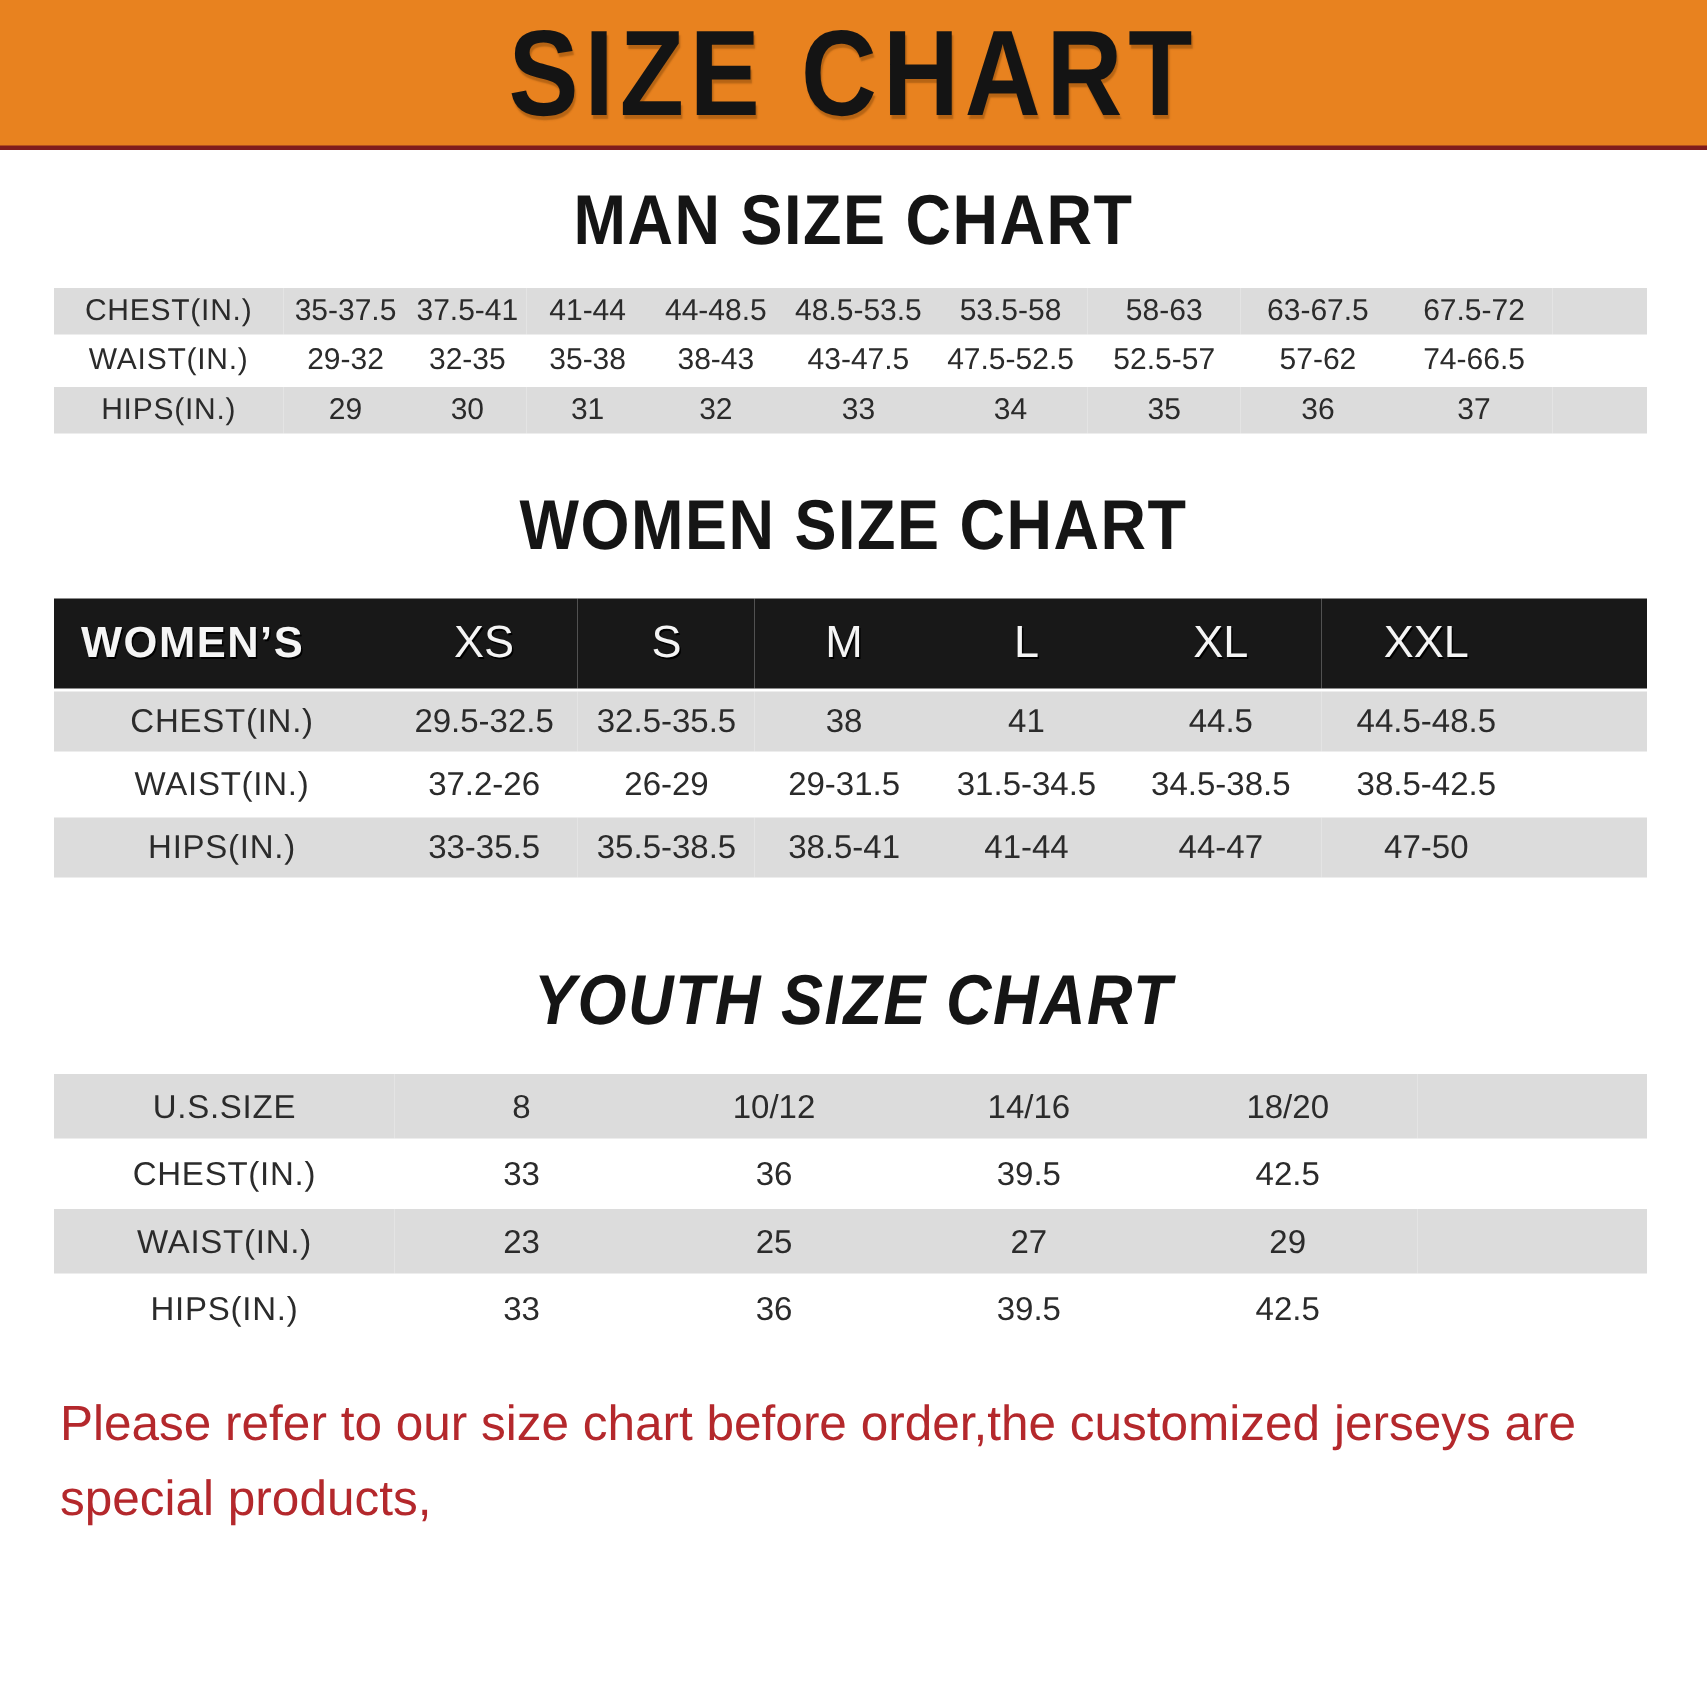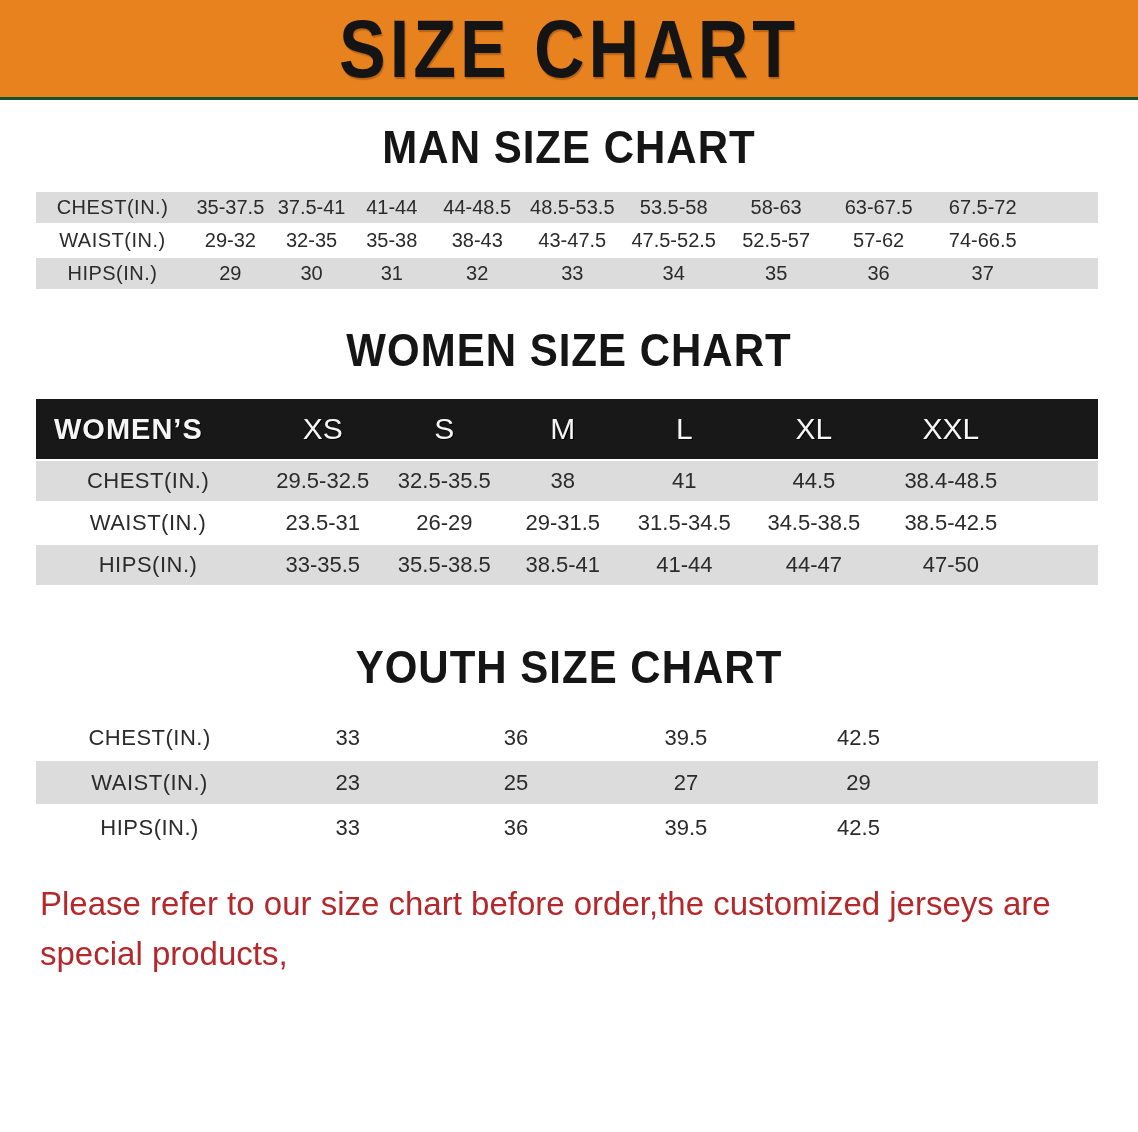--- a/index.html
+++ b/index.html
@@ -2,33 +2,33 @@
 <html style="--banner-orange: #E8821F; --header-black: #181818; --row-gray: #DCDCDC; --footer-red: #B4282C;"><head>
 <meta charset="utf-8">
 <style>
   * { margin:0; padding:0; box-sizing:border-box; }
   html,body { width:1138px; height:1132px; background:#ffffff; overflow:hidden;
               font-family:"Liberation Sans", sans-serif; }
 
   
   .banner { width:1138px; height:100px;
             background:var(--banner-orange, #E8821F);
-            border-bottom:3px solid #14532d;
+            border-bottom:3px solid #7f1d1d;
             display:flex; align-items:center; justify-content:center; }
   .banner-title { font-size:70px; font-weight:800; letter-spacing:4px; color:#141414;
                   display:inline-block; transform:scaleY(1.16);
                   text-shadow:1px 2px 1px rgba(90,45,0,0.35); }
 
   
   .section-title { text-align:center; color:#151515; }
   .section-title > span { display:inline-block; font-size:42px; font-weight:800;
                           letter-spacing:1px; line-height:46px; transform:scaleY(1.12); }
   .title-man   { margin-top:24px; }
   .title-women { margin-top:36px; }
-  .title-youth { margin-top:57px; }
+  .title-youth { margin-top:57px;font-style:italic; }
 
   
   .size-table { margin-left:36px; width:1062px; table-layout:fixed;
                 border-collapse:separate; border-spacing:0 2px; }
   .t-man   { margin-top:20px; }
   .t-women { margin-top:24px; }
   .t-youth { margin-top:24px; }
 
   tr.hdr td { background:var(--header-black, #181818); color:#f5f5f5;
               text-align:center; vertical-align:middle;
@@ -149,26 +149,26 @@
     <td>XXL</td>
     <td></td>
   </tr>
   <tr class="row gray">
     <td class="lbl">CHEST(IN.)</td>
     <td>29.5-32.5</td>
     <td>32.5-35.5</td>
     <td>38</td>
     <td>41</td>
     <td>44.5</td>
-    <td>38.4-48.5</td>
+    <td>44.5-48.5</td>
     <td></td>
   </tr>
   <tr class="row white">
     <td class="lbl">WAIST(IN.)</td>
-    <td>23.5-31</td>
+    <td>37.2-26</td>
     <td>26-29</td>
     <td>29-31.5</td>
     <td>31.5-34.5</td>
     <td>34.5-38.5</td>
     <td>38.5-42.5</td>
     <td></td>
   </tr>
   <tr class="row gray">
     <td class="lbl">HIPS(IN.)</td>
     <td>33-35.5</td>
@@ -189,20 +189,28 @@
 <table class="size-table t-youth">
   <colgroup>
     <col style="width:21.4%">
       <col style="width:15.9%">
       <col style="width:15.8%">
     <col style="width:16.2%">
       <col style="width:16.3%">
       <col style="width:14.4%">
   </colgroup>
   <tbody>
+  <tr class="row gray">
+    <td class="lbl">U.S.SIZE</td>
+    <td>8</td>
+    <td>10/12</td>
+    <td>14/16</td>
+    <td>18/20</td>
+    <td></td>
+  </tr>
   <tr class="row white">
     <td class="lbl">CHEST(IN.)</td>
     <td>33</td>
     <td>36</td>
     <td>39.5</td>
     <td>42.5</td>
     <td></td>
   </tr>
   <tr class="row gray">
     <td class="lbl">WAIST(IN.)</td>

